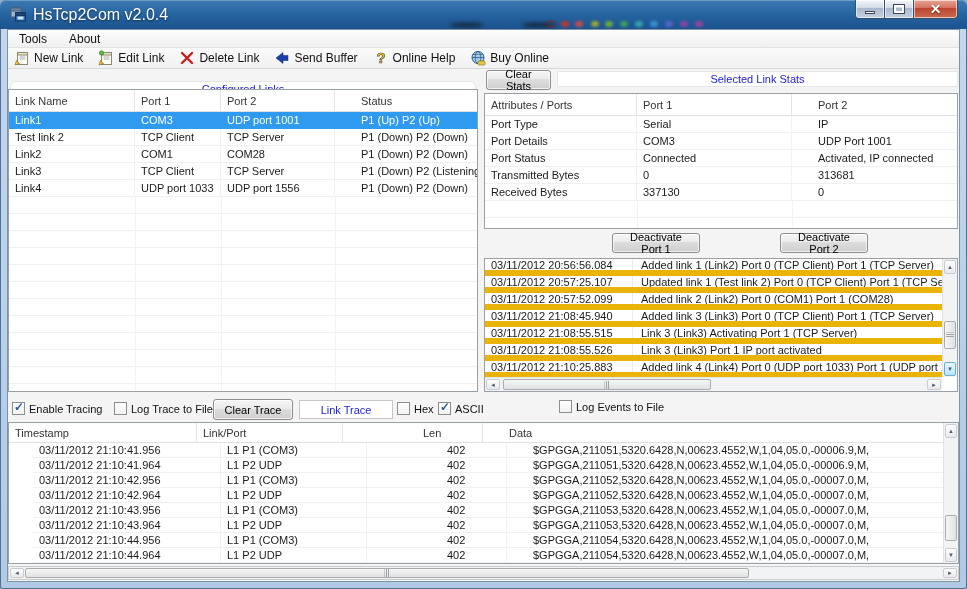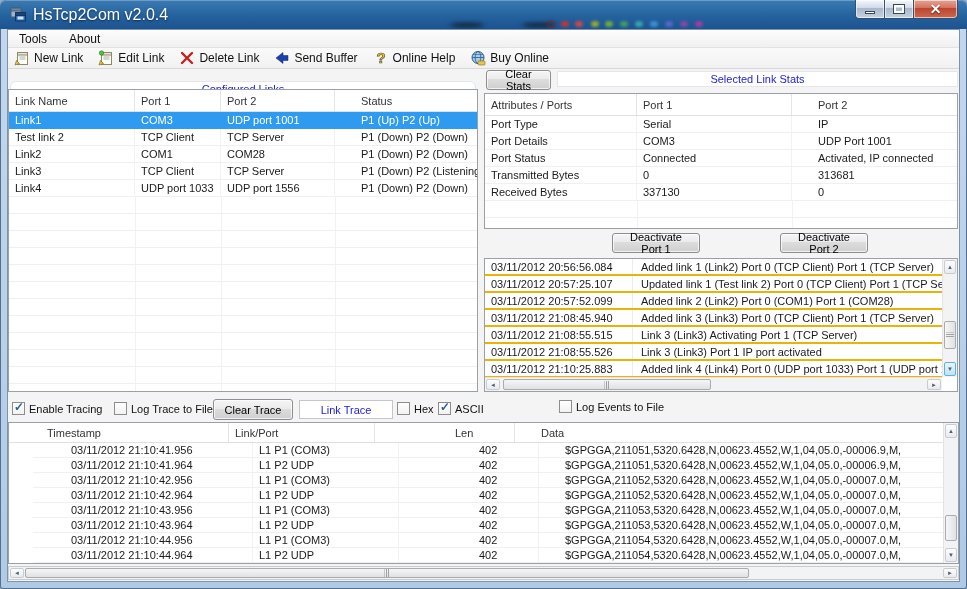--- a/index.html
+++ b/index.html
@@ -46,26 +46,26 @@
   .trow{display:flex;height:17px;font-size:11px;color:#1a1a1a;border-bottom:1px solid #f0f0f0;}
   .tcell{display:flex;align-items:center;padding:0 6px;white-space:nowrap;overflow:hidden;border-right:1px solid #f2f2f2;}
   .tcell:last-child{flex:1;border-right:none;margin-left:20px;}
   .trow.selected{background:#2e9bf0;color:#fff;border-bottom-color:#2e9bf0;}
   .trow.selected .tcell{border-right-color:transparent;}
   
   .cfg .c1{width:126px;} .cfg .c2{width:86px;} .cfg .c3{width:114px;}
   .sts .c1{width:152px;} .sts .c2{width:155px;}
   .trc .trow,.trc .thead{height:15px;}
   .trc .thead{height:20px;}
-  .trc .c1{width:188px;margin-left:32px;} .trc .c2{width:146px;} .trc .c3{width:74px;margin-top:28px;} .trc .c4{width:66px;}
+  .trc .c1{width:188px;} .trc .c2{width:146px;} .trc .c3{width:74px;margin-top:28px;} .trc .c4{width:66px;}
   .filler{flex:1;position:relative;background:repeating-linear-gradient(to bottom,transparent 0 16px,#f0f0f0 16px 17px);}
   .vline{position:absolute;top:0;bottom:0;width:1px;background:#f2f2f2;}
   .body-rows{display:flex;flex-direction:column;height:calc(100% - 22px);}
   
-  .evrow{display:flex;height:17px;font-size:11px;color:#1a1a1a;border-bottom:2px solid #eab308;}
+  .evrow{display:flex;height:17px;font-size:11px;color:#1a1a1a;border-bottom:6px solid #eab308;}
   .evrow .ts{width:148px;padding:0 6px;display:flex;align-items:center;border-right:1px solid #ececec;white-space:nowrap;overflow:hidden;}
   .evrow .msg{flex:1;padding:0 8px;display:flex;align-items:center;white-space:nowrap;overflow:hidden;}
   
   .vscroll{position:absolute;top:0;bottom:0;right:0;width:15px;background:#f2f3f5;border-left:1px solid #e3e3e3;}
   .hscroll{position:absolute;left:0;right:0;bottom:0;height:14px;background:#f2f3f5;border-top:1px solid #e3e3e3;}
   .sbtn{position:absolute;display:flex;align-items:center;justify-content:center;font-size:6px;color:#4d6175;
     background:linear-gradient(#fdfdfd,#e8eaed);border:1px solid #c9cbce;border-radius:2px;}
   .vscroll .sbtn{left:1px;right:1px;height:14px;}
   .vscroll .up{top:1px;} .vscroll .dn{bottom:1px;}
   .hscroll .sbtn{top:1px;bottom:1px;width:14px;}

